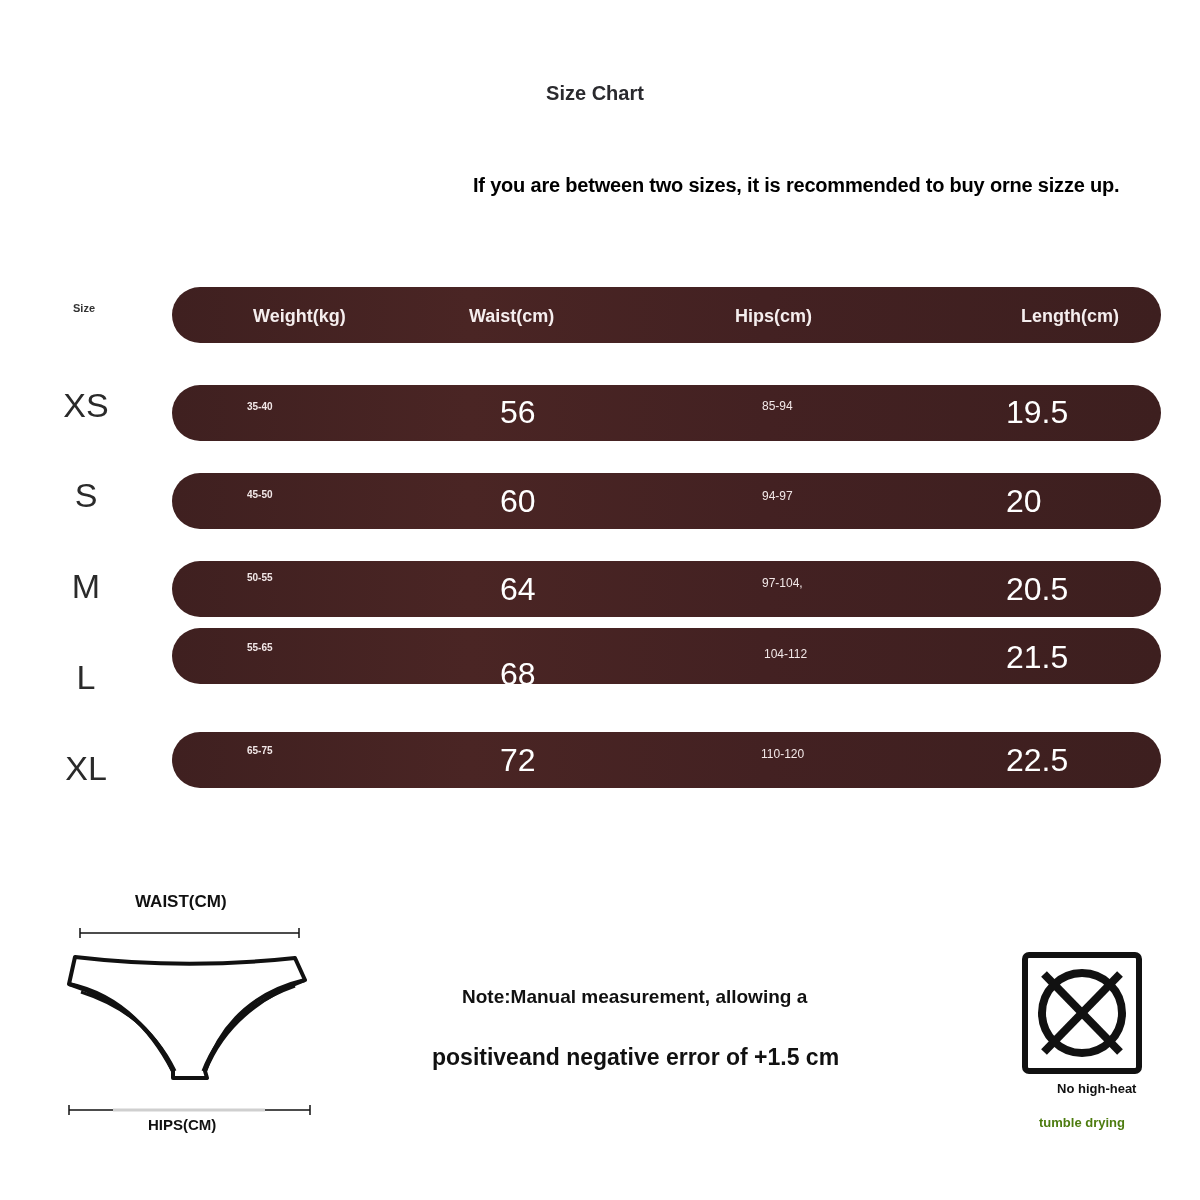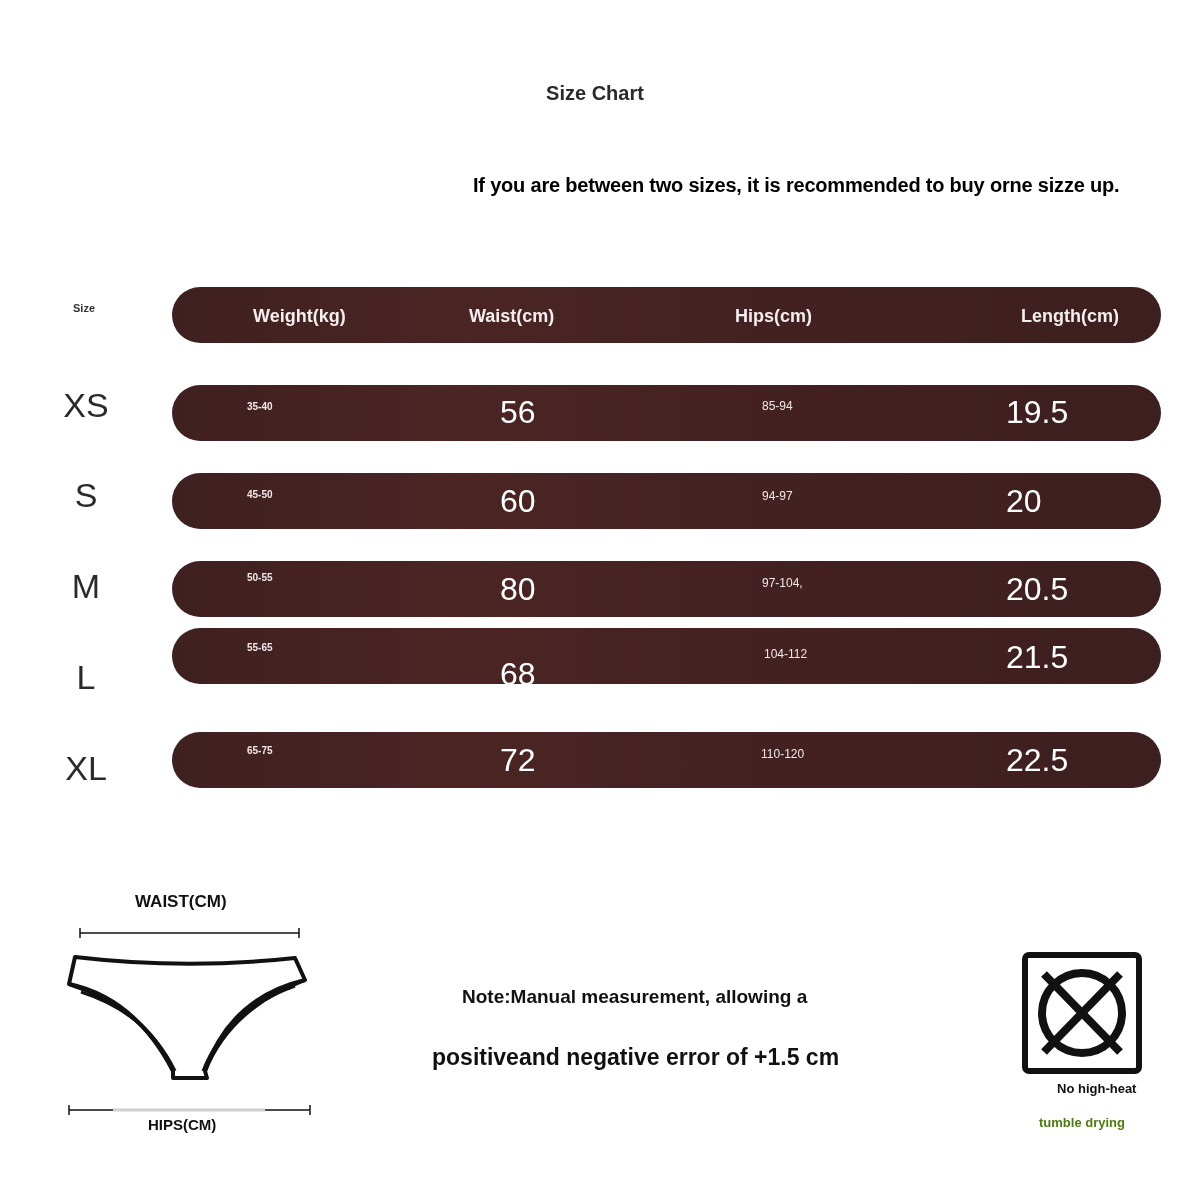--- a/index.html
+++ b/index.html
@@ -71,21 +71,21 @@
 <div class="pill row" style="top:473px;">
   <span class="cell w" style="top:16px;">45-50</span>
   <span class="cell wa" style="top:10px;text-align:right;">60</span>
   <span class="cell h" style="top:16px;">94-97</span>
   <span class="cell l" style="top:10px;">20</span>
 </div>
 
 <div class="size-letter" style="top:567px;">M</div>
 <div class="pill row" style="top:561px;">
   <span class="cell w" style="top:11px;">50-55</span>
-  <span class="cell wa" style="top:10px;">80</span>
+  <span class="cell wa" style="top:10px;">64</span>
   <span class="cell h" style="top:15px;">97-104,</span>
   <span class="cell l" style="top:10px;">20.5</span>
 </div>
 
 <div class="size-letter" style="top:658px;">L</div>
 <div class="pill row" style="top:628px;">
   <span class="cell w" style="top:14px;">55-65</span>
   <span class="cell wa" style="top:11px;margin-top:17px;">68</span>
   <span class="cell h" style="top:19px; left:592px;">104-112</span>
   <span class="cell l" style="top:11px;">21.5</span>

